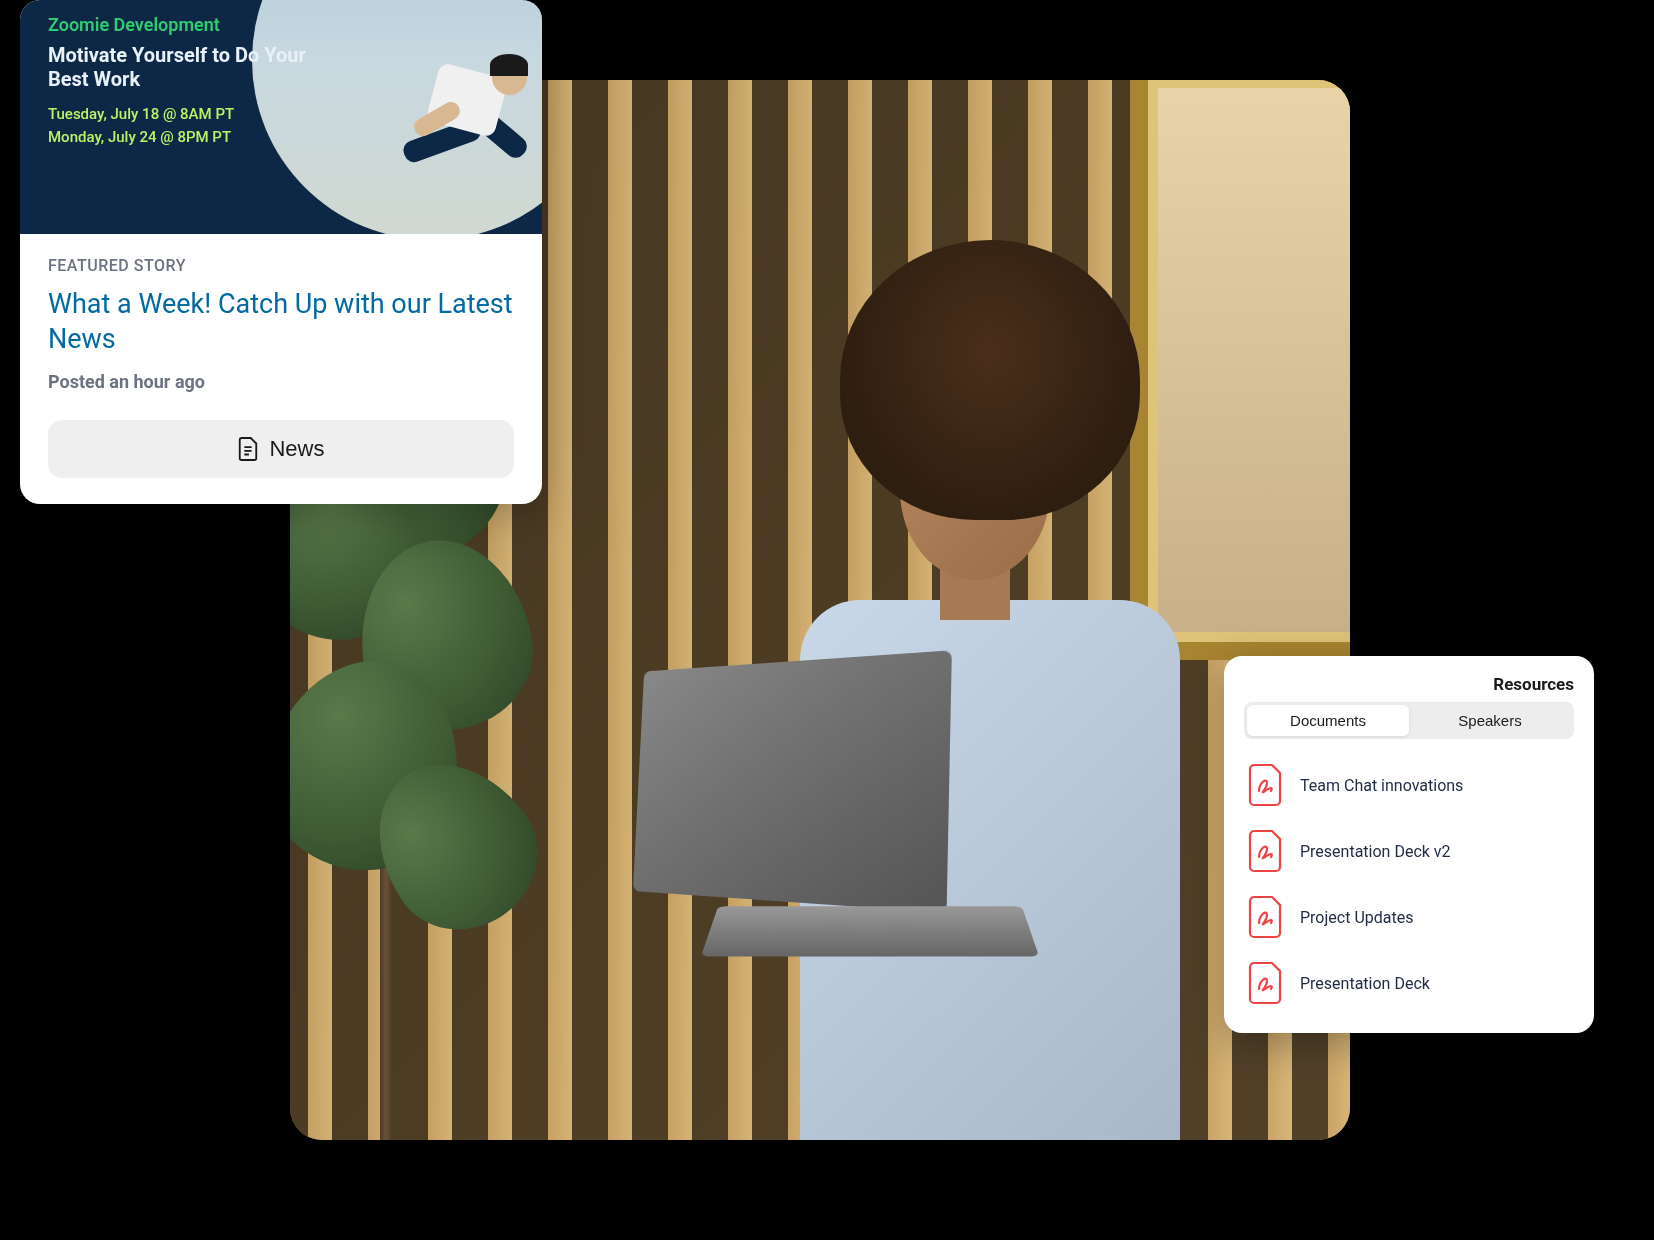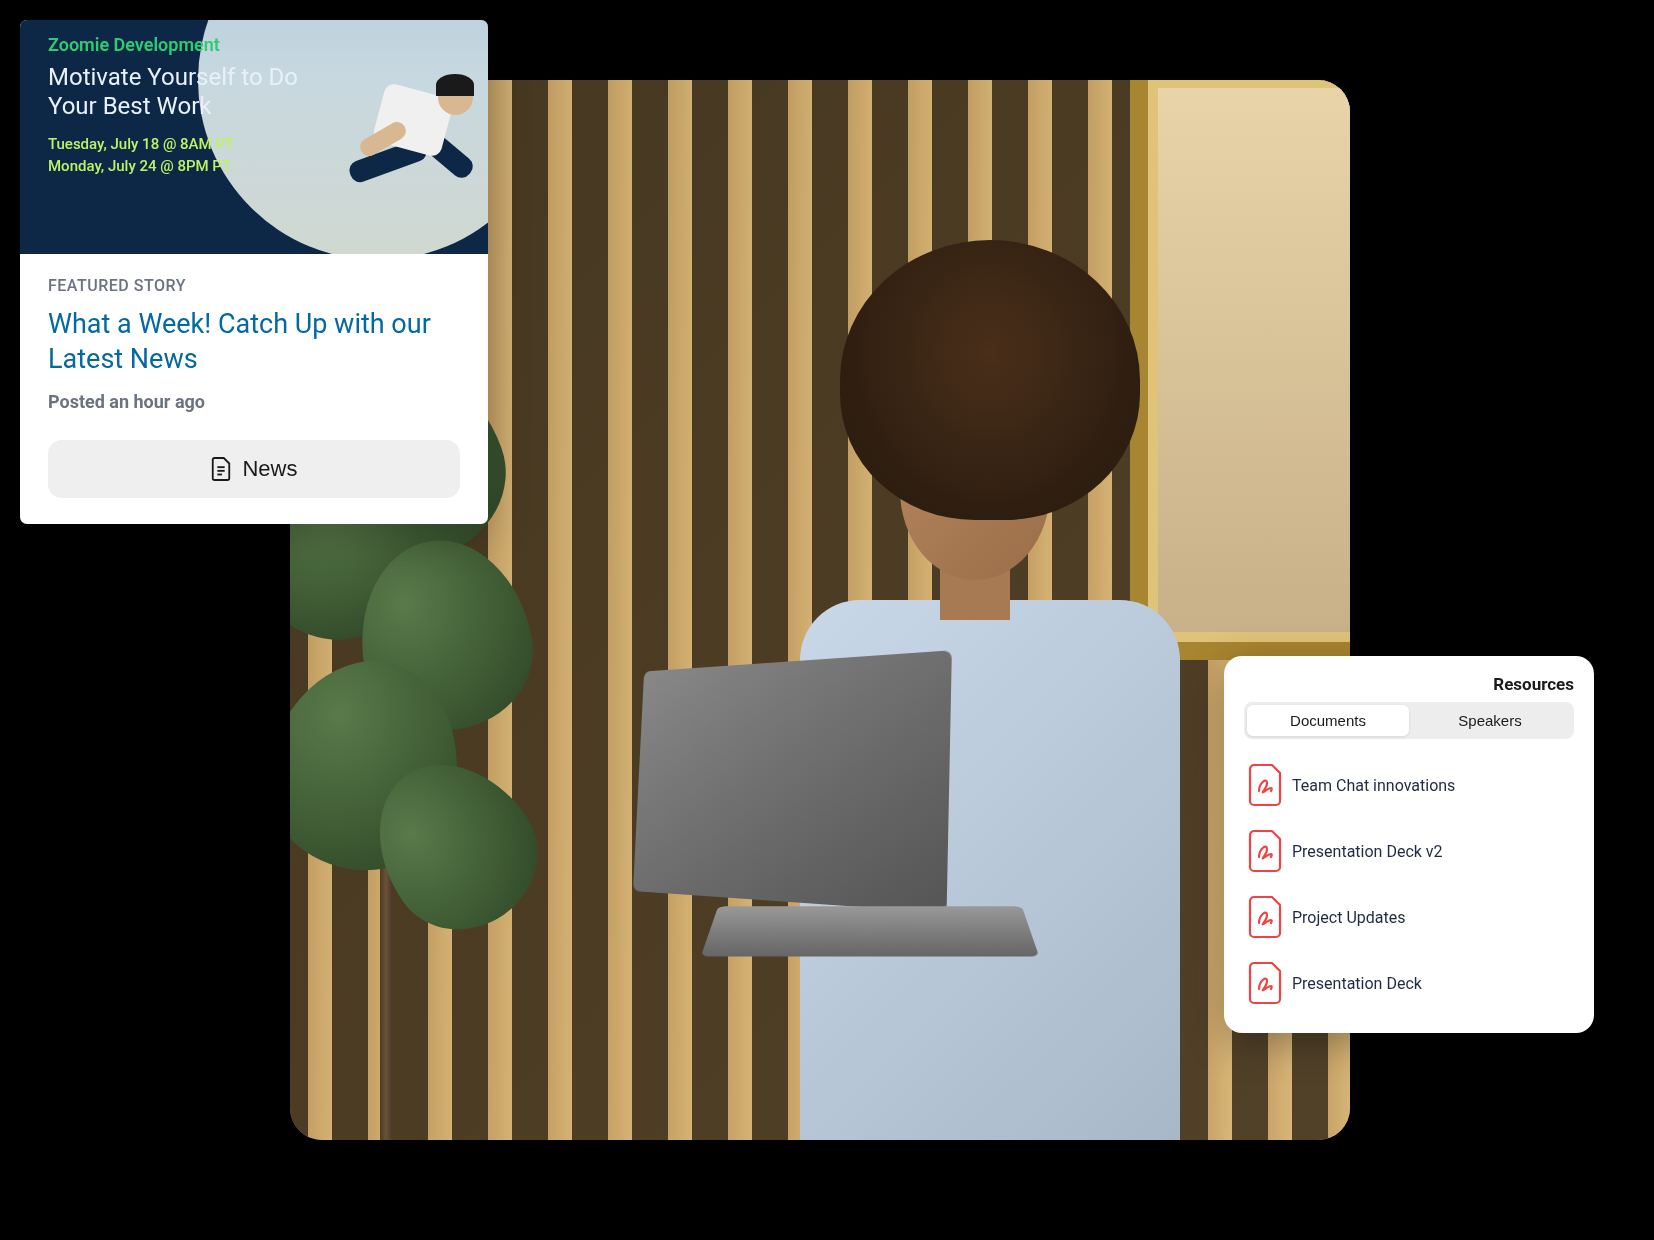--- a/index.html
+++ b/index.html
@@ -167,26 +167,25 @@
       height: 40px;
       font-size: 32px;
       color: #bbb;
     }
 
     
     .story-card {
       position: absolute;
       left: 20px;
       top: 0;
-      width: 468px;
+      width: 522px;
       background: #fff;
-      border-radius: 7px;
+      border-radius: 20px;
       overflow: hidden;
       box-shadow: 0 10px 40px rgba(0,0,0,0.25);
-      margin-top: 20px;
     }
     .story-hero {
       position: relative;
       background: #0d2847;
       padding: 14px 28px 20px 28px;
       height: 234px;
       overflow: hidden;
     }
     .story-circle {
       position: absolute;
@@ -266,22 +265,22 @@
     .story-brand {
       color: #2ecc71;
       font-size: 18px;
       font-weight: 600;
       margin-bottom: 8px;
       position: relative;
       z-index: 2;
     }
     .story-title {
       color: #e8f0f8;
-      font-size: 24px;
-      font-weight: 400;
+      font-size: 20px;
+      font-weight: 700;
       line-height: 1.2;
       max-width: 290px;
       position: relative;
       z-index: 2;
       margin-bottom: 12px;
     }
     .story-dates {
       position: relative;
       z-index: 2;
     }
@@ -376,21 +375,21 @@
     }
     .resource-list {
       display: flex;
       flex-direction: column;
       gap: 22px;
       padding: 4px 2px;
     }
     .resource-item {
       display: flex;
       align-items: center;
-      gap: 8px;
+      gap: 16px;
       cursor: pointer;
     }
     .pdf-icon {
       width: 38px;
       height: 44px;
       flex-shrink: 0;
     }
     .pdf-icon svg {
       width: 100%;
       height: 100%;

